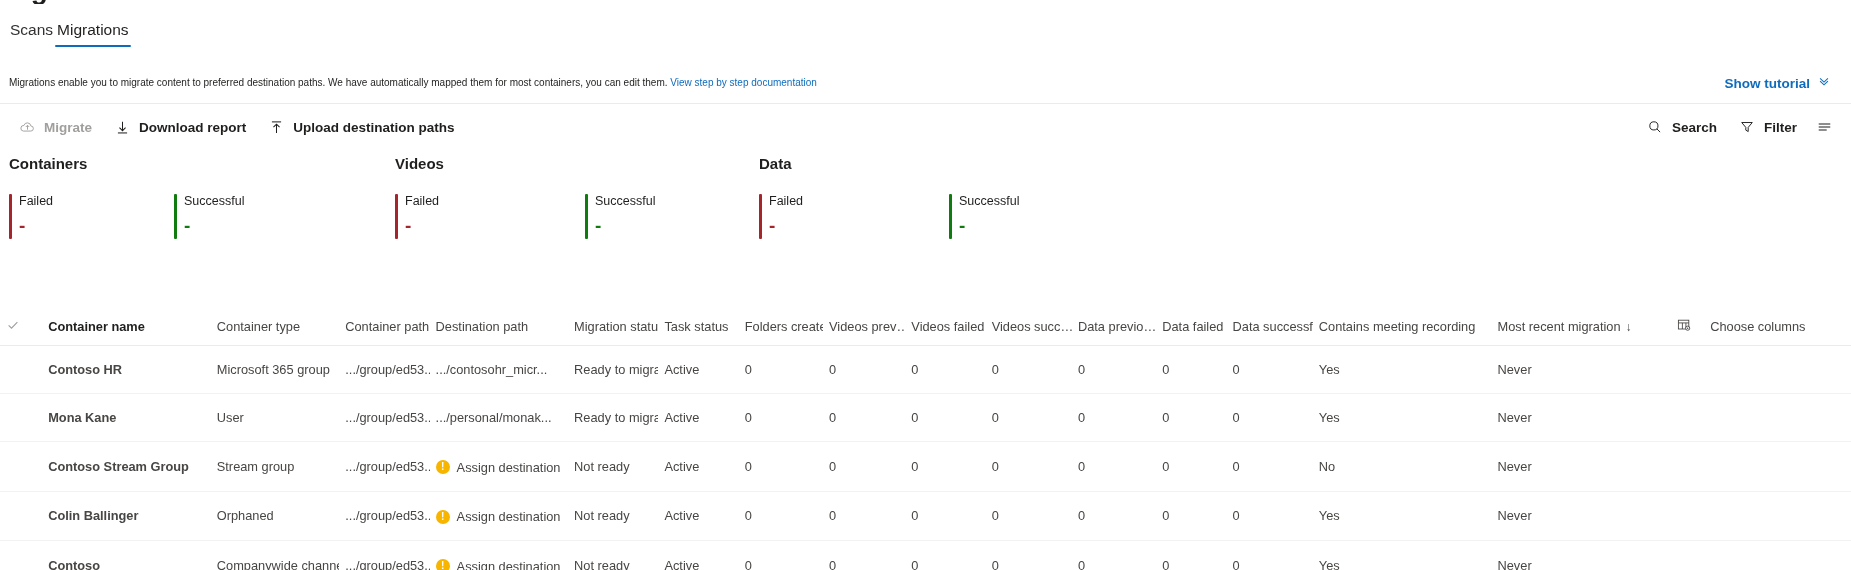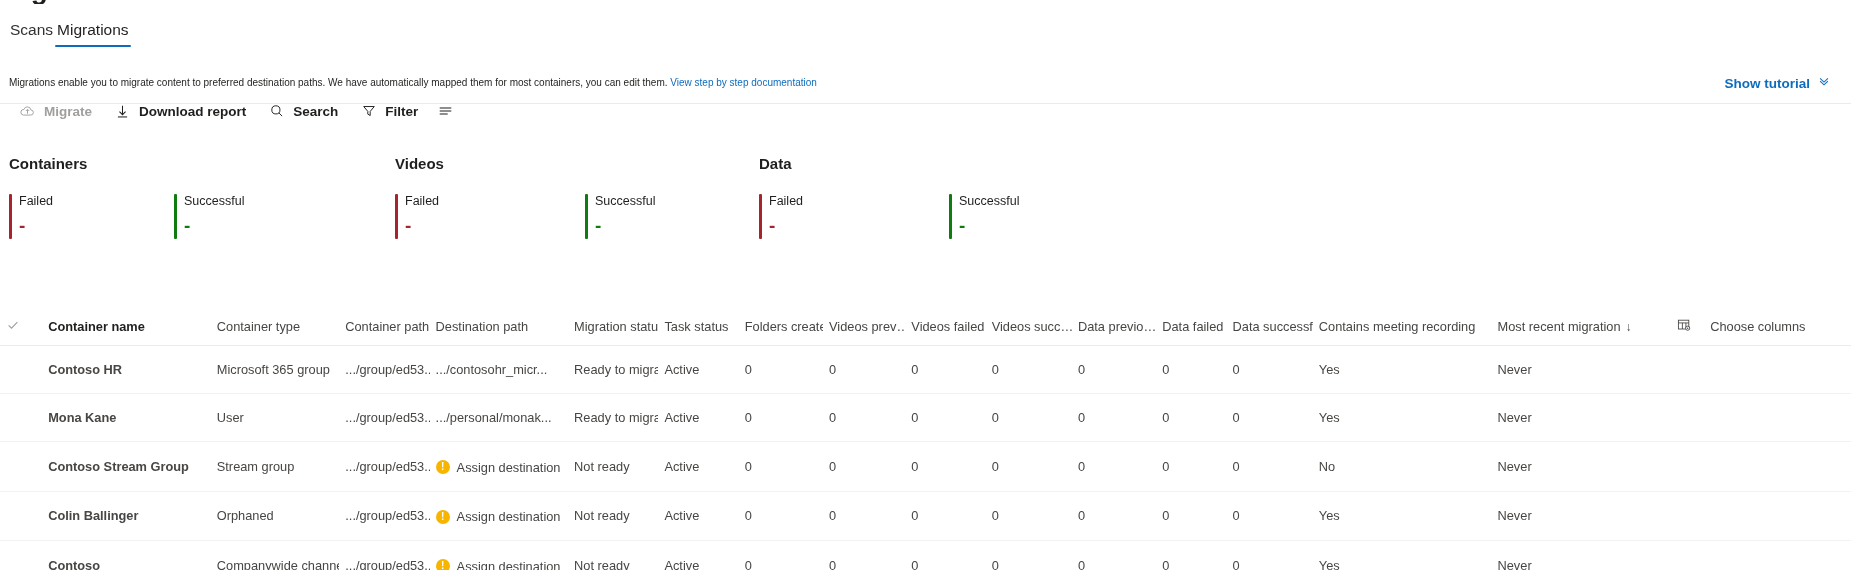--- a/index.html
+++ b/index.html
@@ -47,22 +47,22 @@
   .desc-text { font-size: 10px; color: #201f1e; white-space: nowrap; }
   .desc-link { color: #0f6cbd; cursor: pointer; }
   .show-tutorial {
     display: flex; align-items: flex-end; gap: 7px;
     color: #0f6cbd; font-size: 13.5px; font-weight: 600; cursor: pointer;
     white-space: nowrap; margin-right: 10px;
   }
 
   
   .cmdbar {
-    position: absolute; left: 0; right: 0; top: 90px; height: 42px;
-    display: flex; align-items: center; 
+    position: absolute; left: 0; right: 0; top: 106px; height: 42px;
+    display: flex; align-items: center; justify-content: space-between;
     padding: 0 10px 0 8px;
   }
   .cmd-left, .cmd-right { display: flex; align-items: center; }
   .cmd-btn {
     display: flex; align-items: center; gap: 8px;
     font-size: 13.5px; font-weight: 600; color: #201f1e;
     padding: 6px 11px; cursor: pointer; white-space: nowrap;
     background: transparent; border: 0; border-radius: 3px;
     font-family: "Liberation Sans", sans-serif;
   }
@@ -169,20 +169,29 @@
       <button class="cmd-btn">
         <span class="cmd-icon">
           <svg width="17" height="17" viewBox="0 0 20 20" fill="none" stroke="#201f1e" stroke-width="1.2">
             <path d="M10 3.2v10.2M6.4 10.2l3.6 3.6 3.6-3.6"></path>
             <path d="M4.6 16.4h10.8"></path>
           </svg>
         </span>
         <span>Download report</span>
       </button>
 
+      <button class="cmd-btn">
+        <span class="cmd-icon">
+          <svg width="17" height="17" viewBox="0 0 20 20" fill="none" stroke="#201f1e" stroke-width="1.2">
+            <path d="M10 16.6V6.4M6.4 9.6L10 6l3.6 3.6"></path>
+            <path d="M4.6 3.4h10.8"></path>
+          </svg>
+        </span>
+        <span>Upload destination paths</span>
+      </button>
     </div>
 
     <div class="cmd-right">
       <button class="cmd-btn">
         <span class="cmd-icon">
           <svg width="16" height="16" viewBox="0 0 20 20" fill="none" stroke="#201f1e" stroke-width="1.2">
             <circle cx="8.6" cy="8.6" r="5.1"></circle>
               <path d="M12.4 12.4l4 4"></path>
           </svg>
         </span>

